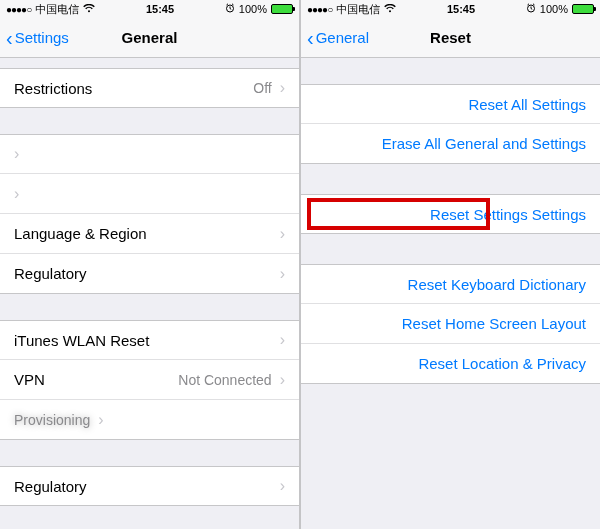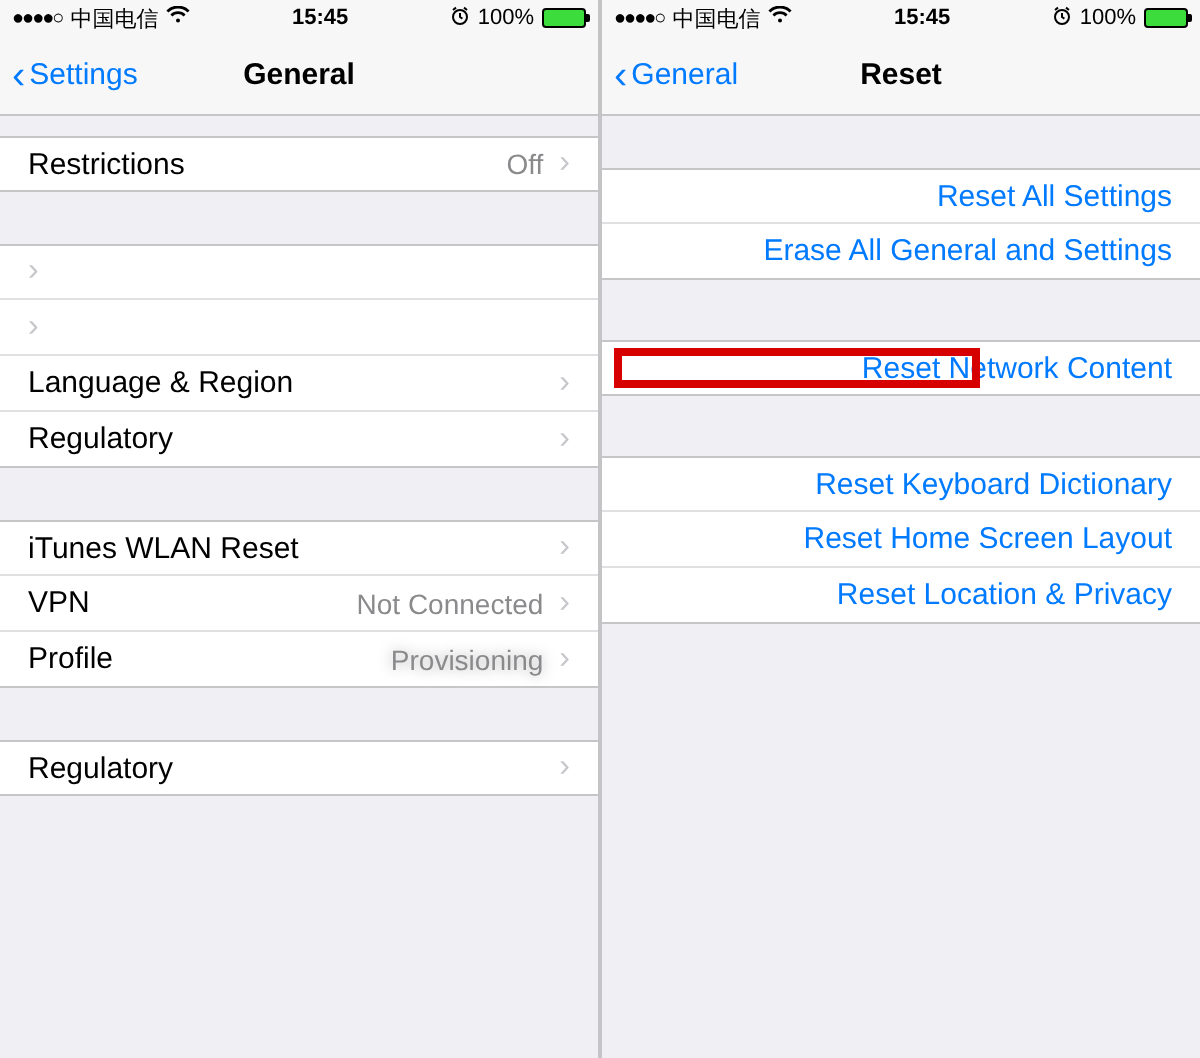--- a/index.html
+++ b/index.html
@@ -41,21 +41,21 @@
   .nav .back .chev { font-size: 20px; line-height: 1; }
   .nav .title {
     position: absolute; left: 0; right: 0; text-align: center; font-weight: 600;
     font-size: 15px; color: #000; pointer-events: none;
   }
   .content { flex: 1; overflow: hidden; }
   .gap-sm { height: 10px; }
   .gap { height: 26px; }
   .gap-lg { height: 30px; }
   .cell {
-    background: #fff; height: 28px; display: flex; align-items: center;
+    background: #fff; height: 40px; display: flex; align-items: center;
     padding: 4px 14px; position: relative; font-size: 15px; color: #000;
     border-bottom: 1px solid #e0e0e2;
   }
   .group-top { border-top: 1px solid #c6c6c8; }
   .group-bot { border-bottom: 1px solid #c6c6c8; }
   .cell .label { flex: 1; }
   .cell .value { color: #8a8a8d; font-size: 14px; margin-right: 8px; }
   .cell .chevron { color: #c7c7cc; font-size: 16px; }
   .cell.action { color: #007aff; text-align: right; }
   .cell.action .label { color: #007aff; }
@@ -129,21 +129,20 @@
       <div class="cell group-top">
         <span class="label">iTunes WLAN Reset</span>
         <span class="chevron">›</span>
       </div>
       <div class="cell">
         <span class="label">VPN</span>
         <span class="value">Not Connected</span>
         <span class="chevron">›</span>
       </div>
       <div class="cell group-bot">
-        <span class="label">Profile</span>
         <span class="value blur">Provisioning</span>
         <span class="chevron">›</span>
       </div>
       <div class="gap"></div>
       <div class="cell group-top group-bot">
         <span class="label">Regulatory</span>
         <span class="chevron">›</span>
       </div>
       <div class="gap"></div>
 
@@ -186,21 +185,21 @@
     <div class="content">
       <div class="gap"></div>
       <div class="cell action group-top">
         <span class="label">Reset All Settings</span>
       </div>
       <div class="cell action group-bot">
         <span class="label">Erase All General and Settings</span>
       </div>
       <div class="gap-lg"></div>
       <div class="cell action group-top group-bot hl-red hl-net">
-        <span class="label">Reset Network Content</span>
+        <span class="label">Reset Settings Settings</span>
       </div>
       <div class="gap-lg"></div>
       <div class="cell action group-top">
         <span class="label">Reset Keyboard Dictionary</span>
       </div>
       <div class="cell action">
         <span class="label">Reset Home Screen Layout</span>
       </div>
       <div class="cell action group-bot">
         <span class="label">Reset Location &amp; Privacy</span>

